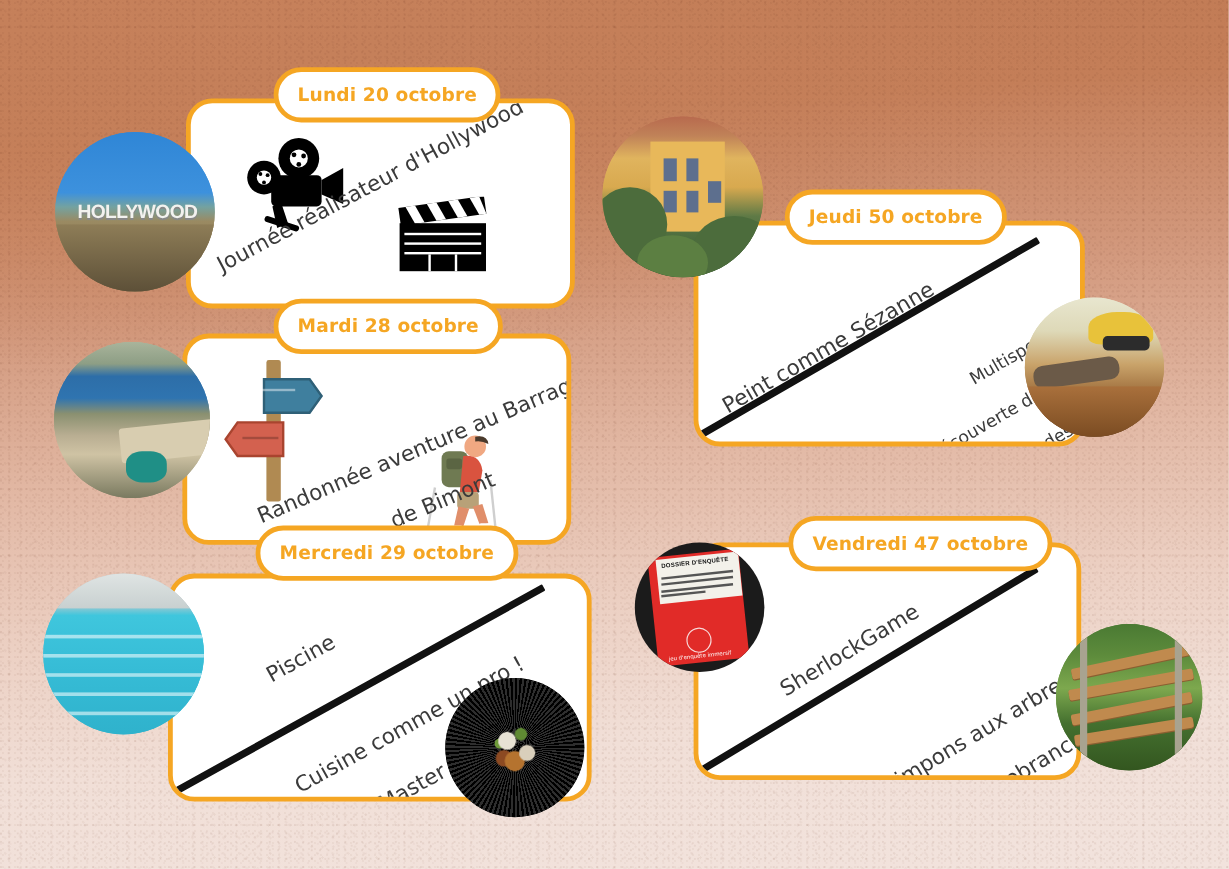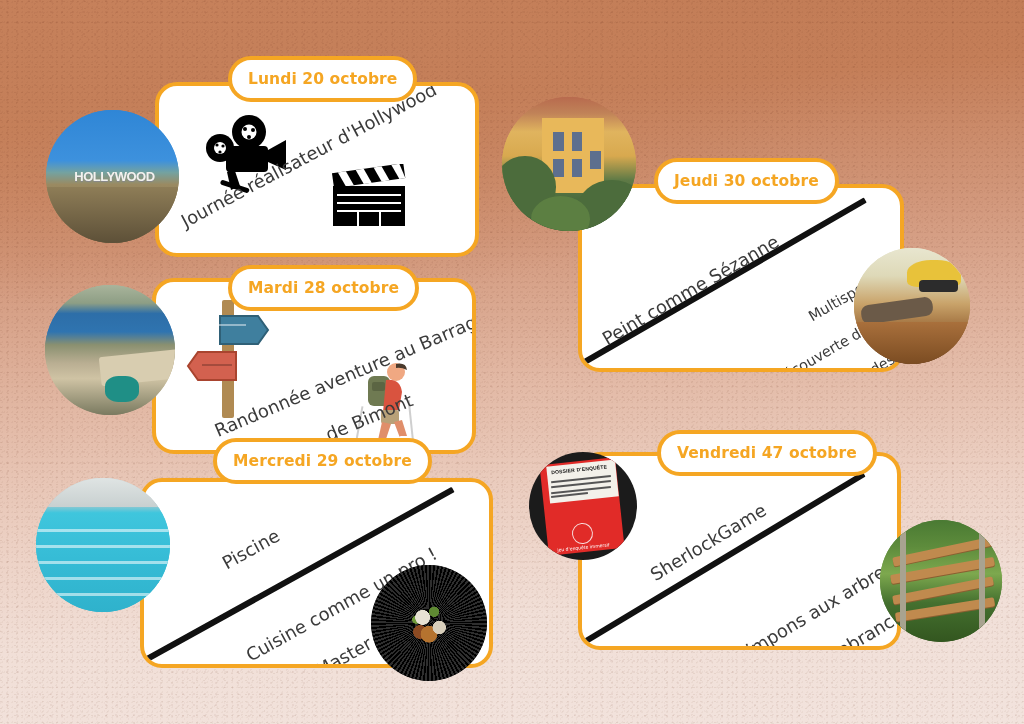--- a/index.html
+++ b/index.html
@@ -40,21 +40,21 @@
   .act.small{font-size:14.5px;}
   .act.c{text-align:center;}
 
   
   .photo{position:absolute;border-radius:50%;overflow:hidden;z-index:5;}
   .ph-in{position:absolute;inset:0;}
 
   
   .p-holly{background:linear-gradient(#2f86d6 0%,#3d91dd 38%,#74a2a0 47%,#9a8a62 56%,#8d7b55 72%,#6f5f41 100%);}
   .holly-txt{position:absolute;left:-6px;top:44%;width:112%;text-align:center;color:#f2f2ef;
-    font-weight:bold;font-size:13px;letter-spacing:-0.5px;font-family:"Liberation Sans",sans-serif;
+    font-weight:bold;font-size:16px;letter-spacing:-0.5px;font-family:"Liberation Sans",sans-serif;
     text-shadow:0 1px 0 #888;}
   
   .p-dam{background:linear-gradient(#a9b49b 0%,#8d9e85 14%,#2d6ea8 22%,#2f74b0 36%,#8a9070 46%,#b9ae92 60%,#cfc3a4 72%,#7a7a60 100%);}
   .dam-wall{position:absolute;left:42%;top:52%;width:64%;height:22%;background:#d8cdb0;transform:rotate(-6deg);border-radius:3px;}
   .dam-water{position:absolute;left:46%;top:70%;width:26%;height:20%;background:#1f8f86;border-radius:40%;}
   
   .p-pool{background:linear-gradient(#cfd6d6 0%,#bfc9cb 18%,#3fc6dd 26%,#36bcd6 60%,#2fb2cc 100%);}
   .pool-lane{position:absolute;left:-10%;width:125%;height:3px;background:rgba(255,255,255,.55);}
   .pool-roof{position:absolute;left:0;top:0;width:100%;height:22%;background:linear-gradient(#dfe4e3,#c8d0d0);}
   
@@ -173,21 +173,21 @@
         <path d="M46 80 l14 0 l1 7 l-14 0 Z" fill="#8a5a30"></path>
         <rect x="6" y="46" width="2" height="40" fill="#cfcfcf" transform="rotate(10 7 66)"></rect>
         <rect x="58" y="40" width="2" height="44" fill="#cfcfcf" transform="rotate(-6 59 62)"></rect>
       </svg>
     </div>
     <div class="act c" style="left:14px;top:130px;transform:rotate(-23deg);transform-origin:0 0;">
       <span>Randonnée aventure au Barrage</span><br>
       <span>de Bimont</span>
     </div>
   </div>
-  <div class="pill" style="left:228px;top:265px;">Mardi 28 octobre</div>
+  <div class="pill" style="left:228px;top:249px;">Mardi 28 octobre</div>
   <div class="photo p-dam" style="left:45px;top:285px;width:130px;height:130px;">
     <div class="ph-in p-dam"></div>
     <div class="dam-wall"></div>
     <div class="dam-water"></div>
   </div>
 
   <div class="card" style="left:140px;top:478px;width:345px;height:182px;">
     <div class="slash" style="left:-4px;top:178px;width:358px;transform:rotate(-29deg);"></div>
     <div class="act" style="left:74px;top:72px;transform:rotate(-29deg);transform-origin:0 0;">Piscine</div>
     <div class="act c" style="left:56px;top:160px;transform:rotate(-29deg);transform-origin:0 0;">
@@ -212,21 +212,21 @@
 
   <div class="card" style="left:578px;top:184px;width:318px;height:180px;">
     <div class="slash" style="left:-6px;top:176px;width:334px;transform:rotate(-30deg);"></div>
     <div class="act" style="left:16px;top:142px;transform:rotate(-30deg);transform-origin:0 0;">Peint comme Sézanne</div>
     <div class="act small c" style="left:136px;top:150px;transform:rotate(-30deg);transform-origin:0 0;">
       <span>Multisport</span><br>
       <span>Découverte des métiers de</span><br>
       <span>l'armée et des pompiers</span>
     </div>
   </div>
-  <div class="pill" style="left:654px;top:158px;">Jeudi 30 octobre</div>
+  <div class="pill" style="left:654px;top:158px;">Jeudi 50 octobre</div>
   <div class="photo p-paint" style="left:502px;top:97px;width:134px;height:134px;">
     <div class="ph-in p-paint"></div>
     <div class="paint-house"></div>
     <div class="paint-win" style="left:38%;top:26%;"></div>
     <div class="paint-win" style="left:52%;top:26%;"></div>
     <div class="paint-win" style="left:38%;top:46%;"></div>
     <div class="paint-win" style="left:52%;top:46%;"></div>
     <div class="paint-win" style="left:66%;top:40%;"></div>
     <div class="paint-bush" style="left:-6%;top:44%;width:46%;height:46%;"></div>
     <div class="paint-bush" style="left:56%;top:62%;width:52%;height:44%;"></div>

